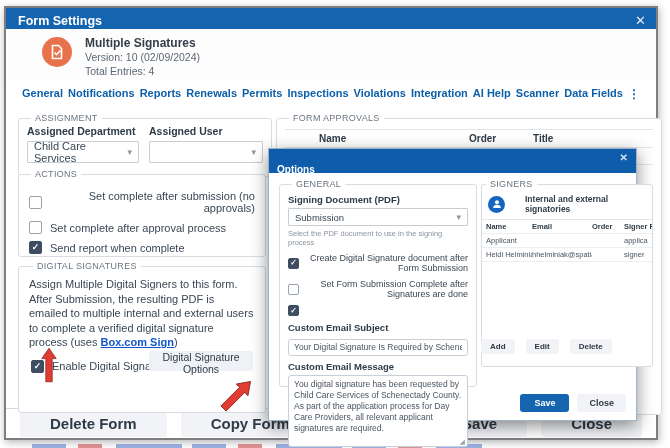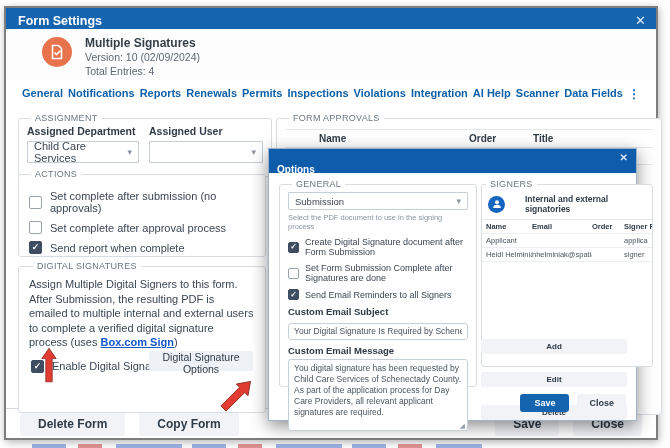--- a/index.html
+++ b/index.html
@@ -42,43 +42,43 @@
   .sel-dept { width:112px; }
   .sel-user { width:114px; }
 
   .fs-actions { left:12px; top:62px; width:248px; height:88px; padding:4px 8px; }
   .cb-row { display:flex; align-items:center; gap:8px; margin:7px 2px; }
   .cb { width:13px; height:13px; border:1.5px solid #97a2ae; border-radius:2px; background:#fff;
         display:inline-flex; align-items:center; justify-content:center; flex:0 0 auto; cursor:pointer; }
   .cb .tick { display:none; color:#fff; font-size:9px; font-weight:bold; line-height:1; }
   .cb.on { background:#3f4d63; border-color:#3f4d63; }
   .cb.on .tick { display:block; }
-  .cb-label { font-size:11px; color:#3a4754; }
+  .cb-label { font-size:11px; color:#3a4754;text-align:right; }
 
   .fs-digital { left:12px; top:154px; width:248px; height:152px; padding:4px 10px; }
   .ds-desc { font-size:11px; color:#3a4754; line-height:1.32; margin-top:2px; }
   .ds-link { color:#1155cc; font-weight:bold; text-decoration:underline; cursor:pointer; }
   .ds-enable { margin-top:10px; }
   .arrow-up { position:absolute; left:22px; top:76px; width:16px; height:36px; }
   .dso-btn { position:absolute; left:130px; top:80px; width:104px; height:20px; background:#eef1f5;
              border:0; border-radius:3px; font-size:10.5px; font-weight:normal; color:#2f3b47;
              font-family:"Liberation Sans",sans-serif; cursor:pointer; }
   .arrow-diag { position:absolute; left:198px; top:104px; width:40px; height:40px; transform:rotate(45deg); }
 
   .fs-approvals { left:270px; top:6px; width:374px; height:302px; padding:6px 8px; }
   .fa-table { border:1px solid #e3e7eb; border-left:0; border-right:0; }
   .fa-head { display:grid; grid-template-columns:34px 150px 64px 120px 1fr; height:18px;
              align-items:center; border-bottom:1px solid #e3e7eb; }
   .fa-head span { font-size:10px; font-weight:bold; color:#2f3b47; }
   .fa-empty-row { height:16px; }
 
   .footer { flex:0 0 auto; height:30px; border-top:1px solid #d5dade; display:flex;
             align-items:center; padding:0 14px; gap:14px; background:#fff; }
-  .btn { background:#f1f3f6; border:0; border-radius:3px; font-size:12px; color:#2f3b47;
-         font-weight:bold; padding:5px 18px; font-family:"Liberation Sans",sans-serif; cursor:pointer; }
+  .btn { background:#f1f3f6; border:0; border-radius:3px; font-size:15px; color:#2f3b47;
+         font-weight:bold; padding:5px 30px; font-family:"Liberation Sans",sans-serif; cursor:pointer; }
   .footer .spacer { flex:1; }
 
   
   .opt { position:absolute; left:268px; top:148px; width:369px; height:273px; background:#fff;
          border:1px solid #9fb3c8; box-shadow:0 5px 16px rgba(0,0,0,.45); z-index:10;
          display:flex; flex-direction:column; }
   .opt-title { height:18px; background:#0f5cab; color:#fff; font-size:10px; font-weight:bold;
                line-height:18px; padding:12px 8px; position:relative; flex:0 0 auto; }
   .opt-title .x { position:absolute; right:8px; top:0; line-height:18px; font-size:10px; color:#d7e3f0; cursor:pointer; }
   .opt-body { position:relative; flex:1 1 auto; }
@@ -104,21 +104,21 @@
   .sg-icon { width:17px; height:17px; border-radius:50%; background:#1565c0; flex:0 0 auto;
              display:flex; align-items:center; justify-content:center; }
   .sg-title { font-size:8.5px; font-weight:bold; color:#2f3b47; }
   .sg-table { width:170px; border-top:1px solid #e3e7eb; }
   .sg-row { display:grid; grid-template-columns:46px 60px 32px 32px; align-items:center;
             height:14px; border-bottom:1px solid #eceff2; padding-left:4px; }
   .sg-row span { font-size:7.5px; color:#4a5560; overflow:hidden; white-space:nowrap; }
   .sg-row.head span { font-weight:bold; color:#2f3b47; }
   .sg-link { color:#1565c0; }
   .sg-btns { position:absolute; left:212px; top:166px; width:152px; display:flex;
-             gap:18px; padding-right:6px;flex-direction:column; }
+             gap:11px; padding-right:6px; }
   .btn.tiny { font-size:8px; padding:3px 9px; font-weight:bold; }
 
   .opt-foot { position:absolute; right:10px; bottom:8px; display:flex; gap:8px; }
   .btn.save { background:#1464b0; color:#fff; font-size:9px; padding:4px 14px; }
   .btn.close2 { font-size:9px; padding:4px 12px; }
 
   
   .red-arrow { fill:#e03c31; stroke:#8c2b24; stroke-width:1; }
 
   
@@ -254,41 +254,41 @@
   <div class="opt">
     <div class="opt-title">
       <span>Options</span>
       <span class="x">✕</span>
     </div>
 
     <div class="opt-body">
 
       <fieldset class="fs-general">
         <legend>GENERAL</legend>
+        <div class="g-label">Signing Document (PDF)</div>
         <div class="select g-select">
           <span>Submission</span>
           <span class="caret">▾</span>
         </div>
         <div class="g-help">Select the PDF document to use in the signing process</div>
 
         <div class="cb-row sm">
           <span class="cb sm on">
               <span class="tick">✓</span>
             </span>
           <span class="cb-label sm">Create Digital Signature document after Form Submission</span>
         </div>
         <div class="cb-row sm">
           <span class="cb sm"></span>
           <span class="cb-label sm">Set Form Submission Complete after Signatures are done</span>
         </div>
         <div class="cb-row sm">
           <span class="cb sm on">
               <span class="tick">✓</span>
             </span>
-          <span class="cb-label sm">Send Email Reminders to all Signers</span>
         </div>
 
         <div class="g-label" style="margin-top:6px">Custom Email Subject</div>
         <input class="g-input" readonly="" value="Your Digital Signature Is Required by Schenectady County" style="">
 
         <div class="g-label" style="margin-top:5px">Custom Email Message</div>
         <div class="ta-wrap">
           <textarea class="g-textarea" readonly="" style="">You digital signature has been requested by Child Care Services of Schenectady County. As part of the application process for Day Care Providers, all relevant applicant signatures are required.</textarea>
           <span class="ta-resize">◢</span>
         </div>

